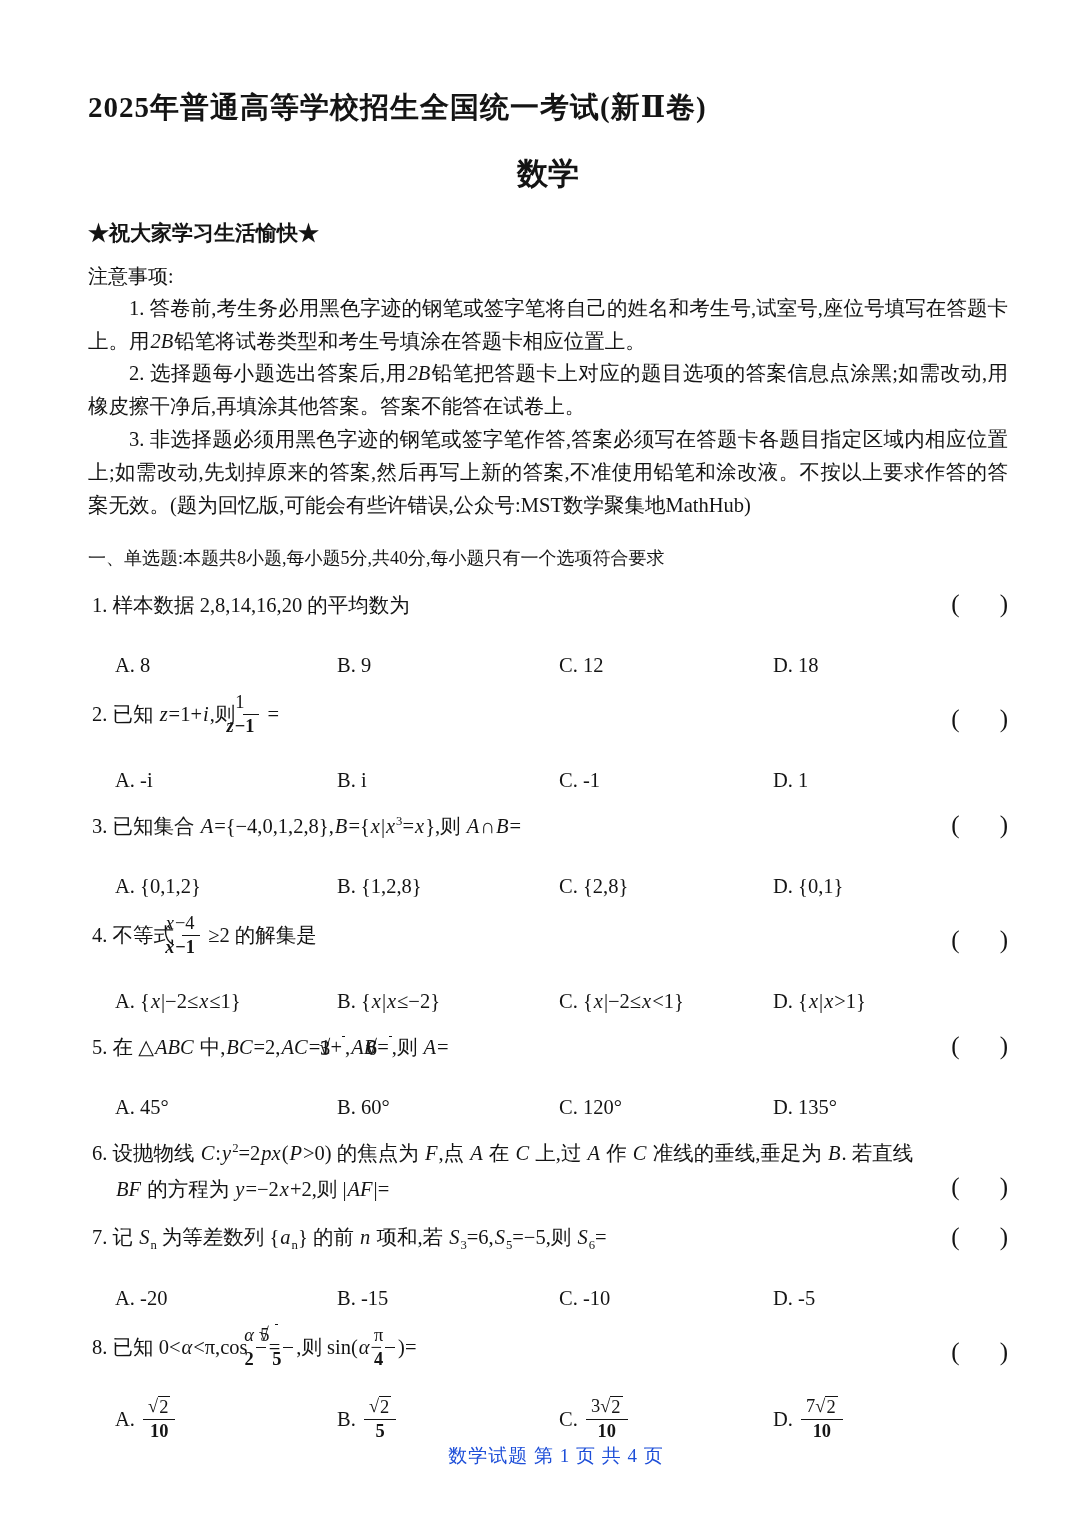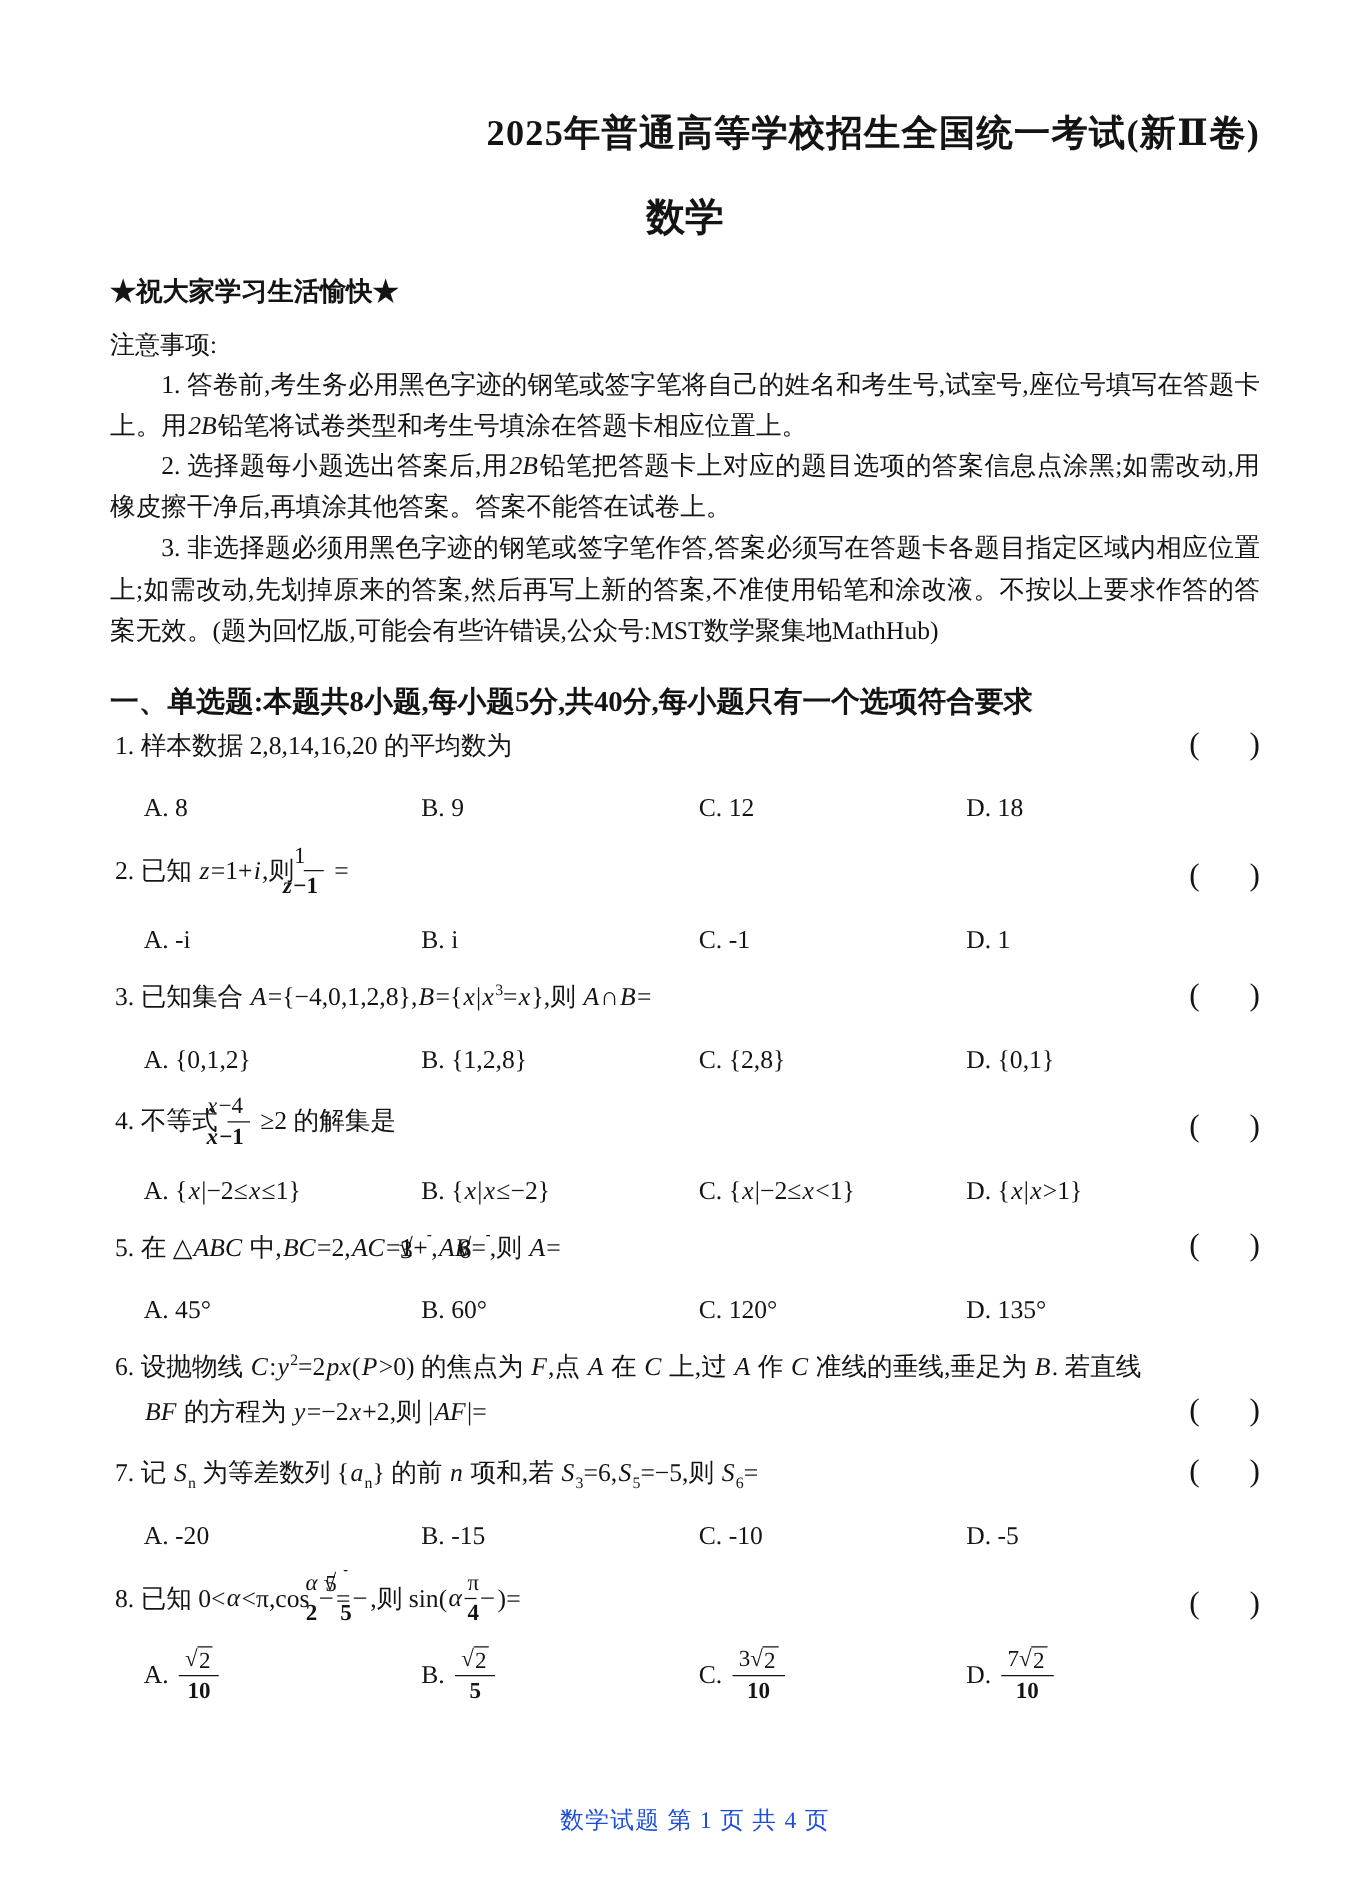--- a/index.html
+++ b/index.html
@@ -3,37 +3,37 @@
 <meta charset="utf-8">
 <style>
   html,body{margin:0;padding:0;background:#e8e8e8;}
   .page{
     width:1080px;height:1513px;background:#ffffff;color:#141414;
     font-family:"Liberation Serif","DejaVu Serif",serif;
     position:relative;box-sizing:border-box;
     padding:90px 72px 0 88px;overflow:hidden;margin:0 auto;
   }
   
-  .title{font-size:29px;font-weight:700;text-align:right;line-height:1.2;letter-spacing:1px;}
+  .title{font-size:29px;font-weight:700;text-align:left;line-height:1.2;letter-spacing:1px;}
   .subject{font-size:31px;font-weight:700;text-align:center;margin-top:28px;}
   .motto{font-size:21px;font-weight:700;text-align:left;margin-top:24px;}
   
   .notice{margin-top:14px;}
   .notice-h{font-size:20px;font-weight:400;line-height:1.55;}
   .notice p{font-size:20.5px;line-height:1.6;text-align:justify;margin:0;text-indent:2em;}
   
-  .section-h{font-size:23px;font-weight:700;margin-top:24px;margin-bottom:0;line-height:1.5;}
+  .section-h{font-size:18px;font-weight:400;margin-top:24px;margin-bottom:16px;line-height:1.5;}
   
   .question{margin-bottom:13px;}
   .stem-row{display:flex;align-items:flex-end;}
   .stem{flex:1 1 auto;font-size:20.5px;line-height:1.75;text-indent:-23px;padding-left:27px;}
   .paren{flex:0 0 auto;display:flex;gap:40px;font-size:25px;line-height:1.4;margin-left:10px;
          transform:translateY(-3px);font-family:"Liberation Serif",serif;}
   .options{display:grid;grid-template-columns:222px 222px 214px 1fr;
-           padding-left:27px;margin-top:16px;font-size:20.5px;line-height:1.5;align-items:center;}
+           padding-left:27px;margin-top:26px;font-size:20.5px;line-height:1.5;align-items:center;}
   .option{white-space:nowrap;}
   
   i{font-family:"Liberation Serif","DejaVu Serif",serif;font-style:italic;padding:0 1px;}
   sup{font-size:0.62em;}
   sub{font-size:0.62em;}
   .frac{display:inline-flex;flex-direction:column;vertical-align:middle;text-align:center;
         font-size:0.9em;margin:0 3px;transform:translateY(-2px);}
   .frac .num{display:block;padding:0 5px 1px;border-bottom:1.7px solid #141414;line-height:1.15;}
   .frac .den{display:block;padding:1px 5px 0;line-height:1.15;font-weight:bold;}
   .sqrt{display:inline-flex;align-items:flex-start;}

